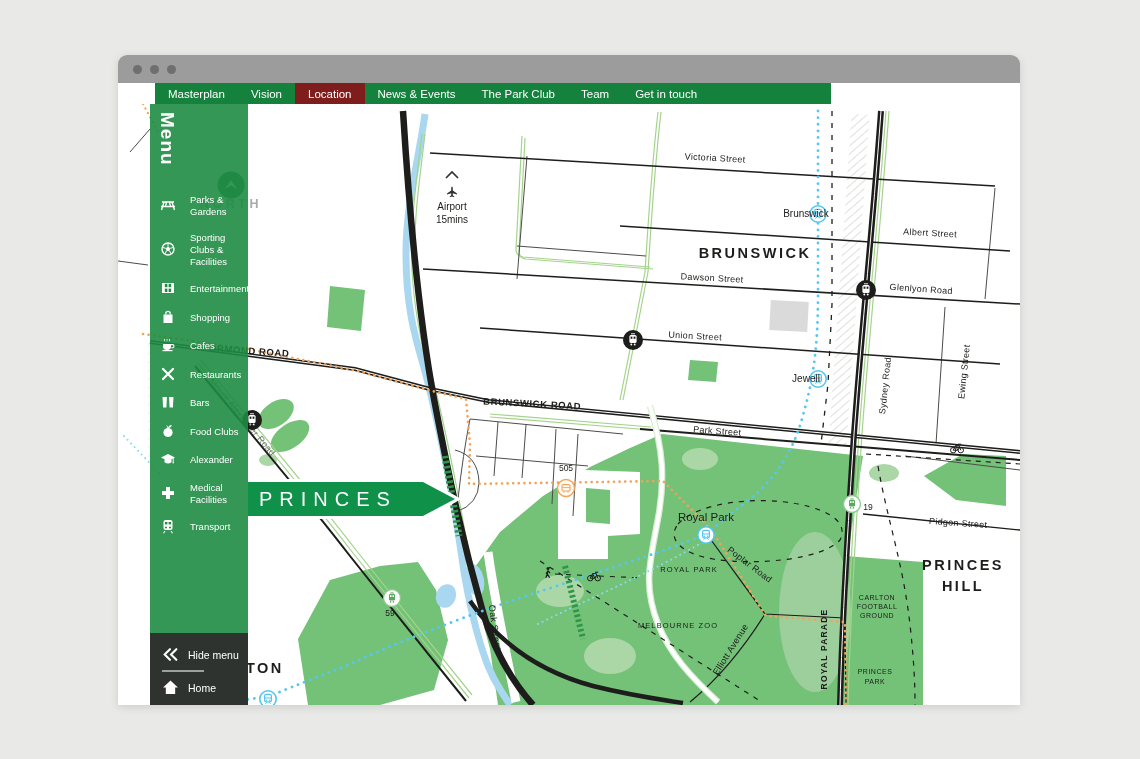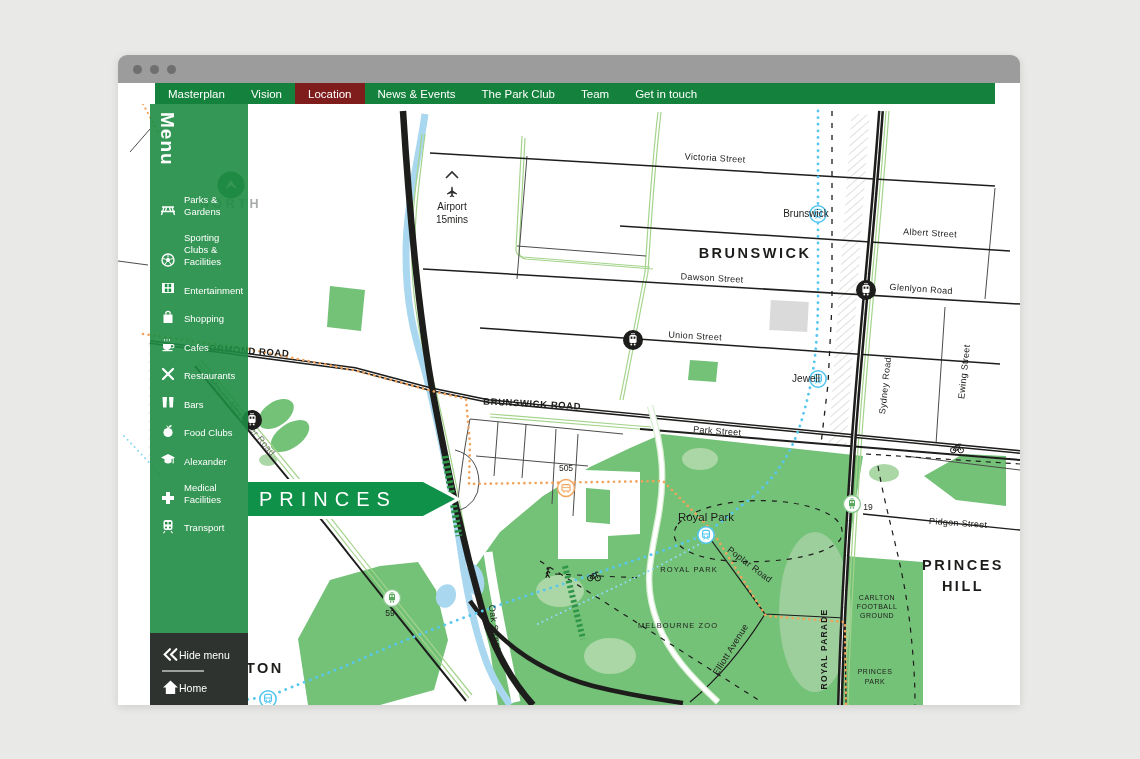--- a/index.html
+++ b/index.html
@@ -1,45 +1,45 @@
 <!DOCTYPE html>
 <html><head>
 <meta charset="utf-8">
 <style>
   html,body{margin:0;padding:0}
   body{width:1140px;height:759px;background:#e9e9e7;font-family:"Liberation Sans",sans-serif;position:relative;overflow:hidden}
   .window{position:absolute;left:118px;top:55px;width:902px;height:650px;background:#fff;border-radius:9px 9px 0 0;box-shadow:0 2px 8px rgba(0,0,0,.12)}
   .chrome{height:28px;background:#9c9c9c;border-radius:9px 9px 0 0;display:flex;align-items:center;padding-left:15px;gap:8px}
   .dot{width:9px;height:9px;border-radius:50%;background:#6f6f6f}
-  .nav{margin-left:37px;width:840px;height:21px;background:#14813c;display:flex;align-items:stretch}
+  .nav{margin-left:37px;width:676px;height:21px;background:#14813c;display:flex;align-items:stretch}
   .nav-item{display:flex;align-items:center;padding:0 13px;color:#fff;font-size:11.5px;cursor:pointer;white-space:nowrap}
   .nav-item.active{background:#7f1d1d}
   .content{position:relative;width:902px;height:601px;overflow:hidden;background:#fff}
   .map-svg{position:absolute;left:0;top:0}
   svg text{font-family:"Liberation Sans",sans-serif;text-anchor:middle}
   .m-st{font-size:9px;fill:#1d1d1b;letter-spacing:.3px}
   .m-stb{font-size:9.5px;font-weight:bold;fill:#1d1d1b;letter-spacing:.6px}
   .m-stb8{font-size:8.5px;font-weight:bold;fill:#1d1d1b;letter-spacing:1.2px}
   .m-stn{font-size:10px;fill:#1d1d1b}
   .m-stn12{font-size:11.5px;fill:#1d1d1b}
   .m-sub{font-size:14.5px;font-weight:bold;fill:#1d1d1b;letter-spacing:2.5px}
   .m-area{font-size:7.5px;fill:#1d1d1b;letter-spacing:1.1px}
   .m-area7{font-size:7px;fill:#1d1d1b;letter-spacing:.5px}
   .m-num{font-size:8.5px;fill:#1d1d1b}
   .m-north{font-size:12.5px;font-weight:bold;fill:#a8aca9;letter-spacing:3.5px}
   .m-faded{opacity:.6}
   
   .sidebar{position:absolute;left:32px;top:0;width:98px;height:529px;background:rgba(30,140,66,.9);z-index:5}
   .menu-title{position:absolute;left:6px;top:8px;writing-mode:vertical-rl;color:#fff;font-size:19px;font-weight:bold;letter-spacing:1px}
   .menu-items{position:absolute;left:10px;top:88px;right:4px}
-  .menu-item{display:flex;align-items:flex-end;gap:8px;margin-bottom:12.5px;cursor:pointer}
+  .menu-item{display:flex;align-items:center;gap:14px;margin-bottom:12.5px;cursor:pointer}
   .menu-item .mi{flex:0 0 16px;height:16px}
   .menu-item .ml{color:#fff;font-size:9.5px;line-height:1.25;padding-top:2px}
   .menu-bottom{position:absolute;left:32px;top:529px;width:98px;height:72px;background:#2f3330;z-index:5;padding-top:8px}
-  .mb-row{display:flex;align-items:center;padding:5px 0 5px 12px;cursor:pointer}
+  .mb-row{display:flex;align-items:center;gap:9px;padding:5px 0 5px 12px;cursor:pointer}
   .mb-row .mi{width:17px;height:17px}
   .mb-row span{color:#fff;font-size:10.5px}
   .mb-div{height:2px;background:#9da19e;width:42px;margin:2px 0 2px 12px}
   
   .banner-outer{position:absolute;left:130px;top:375px;width:213px;height:40px;z-index:4;clip-path:polygon(0 0,84% 0,100% 50%,84% 100%,0 100%);background:#fff}
   .banner-inner{position:absolute;left:0;top:3px;bottom:3px;width:207px;clip-path:polygon(0 0,84.5% 0,100% 50%,84.5% 100%,0 100%);background:#0f9149;display:flex;align-items:center}
   .banner-inner span{color:#fff;font-size:20px;letter-spacing:7px;padding-left:11px;white-space:nowrap}
 </style>
 </head>
 <body>

